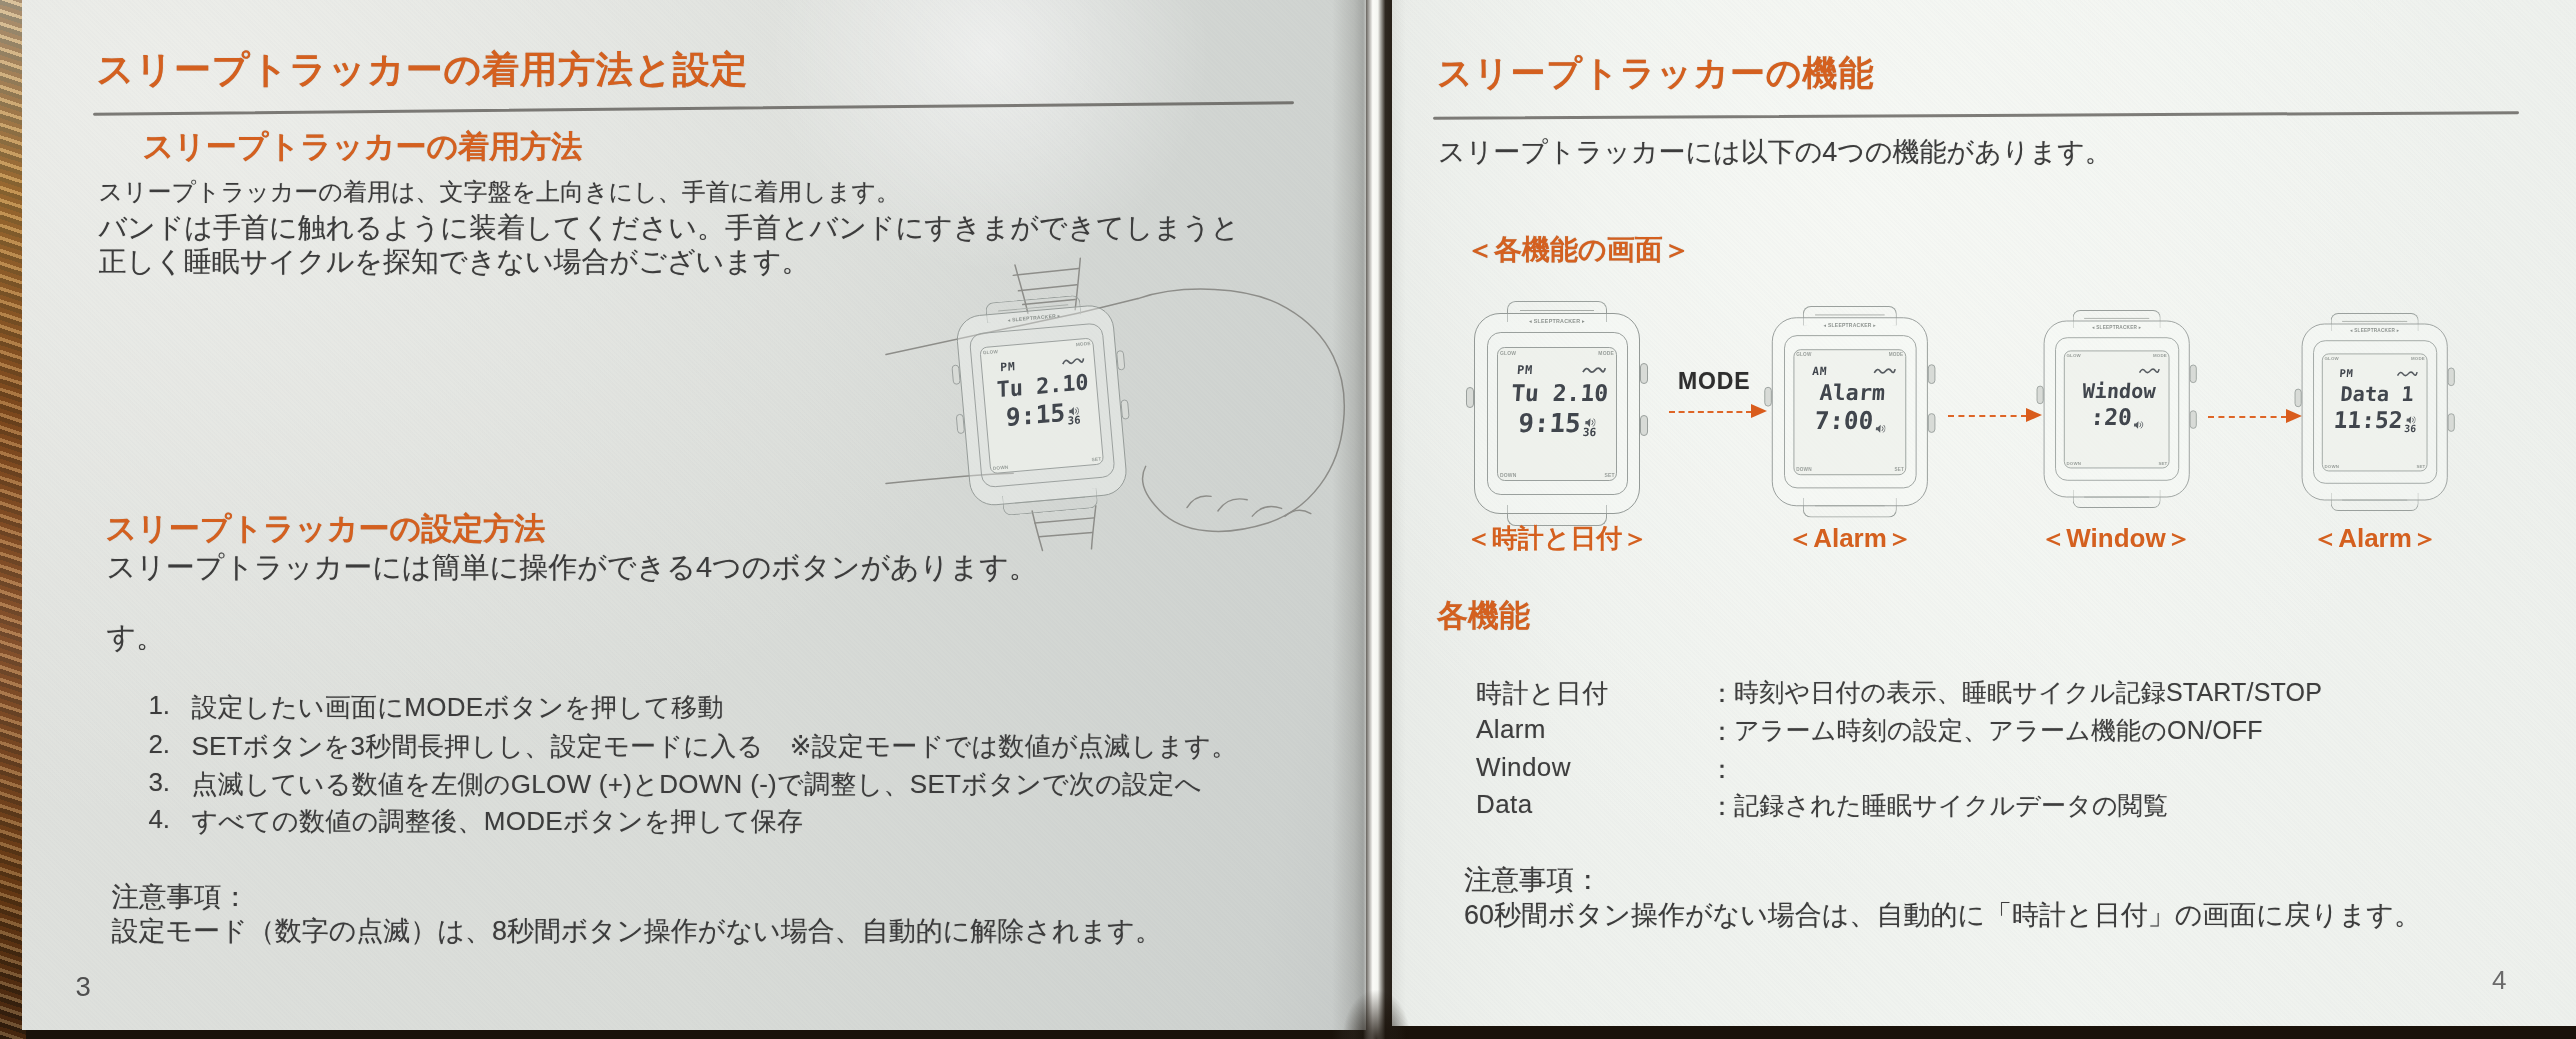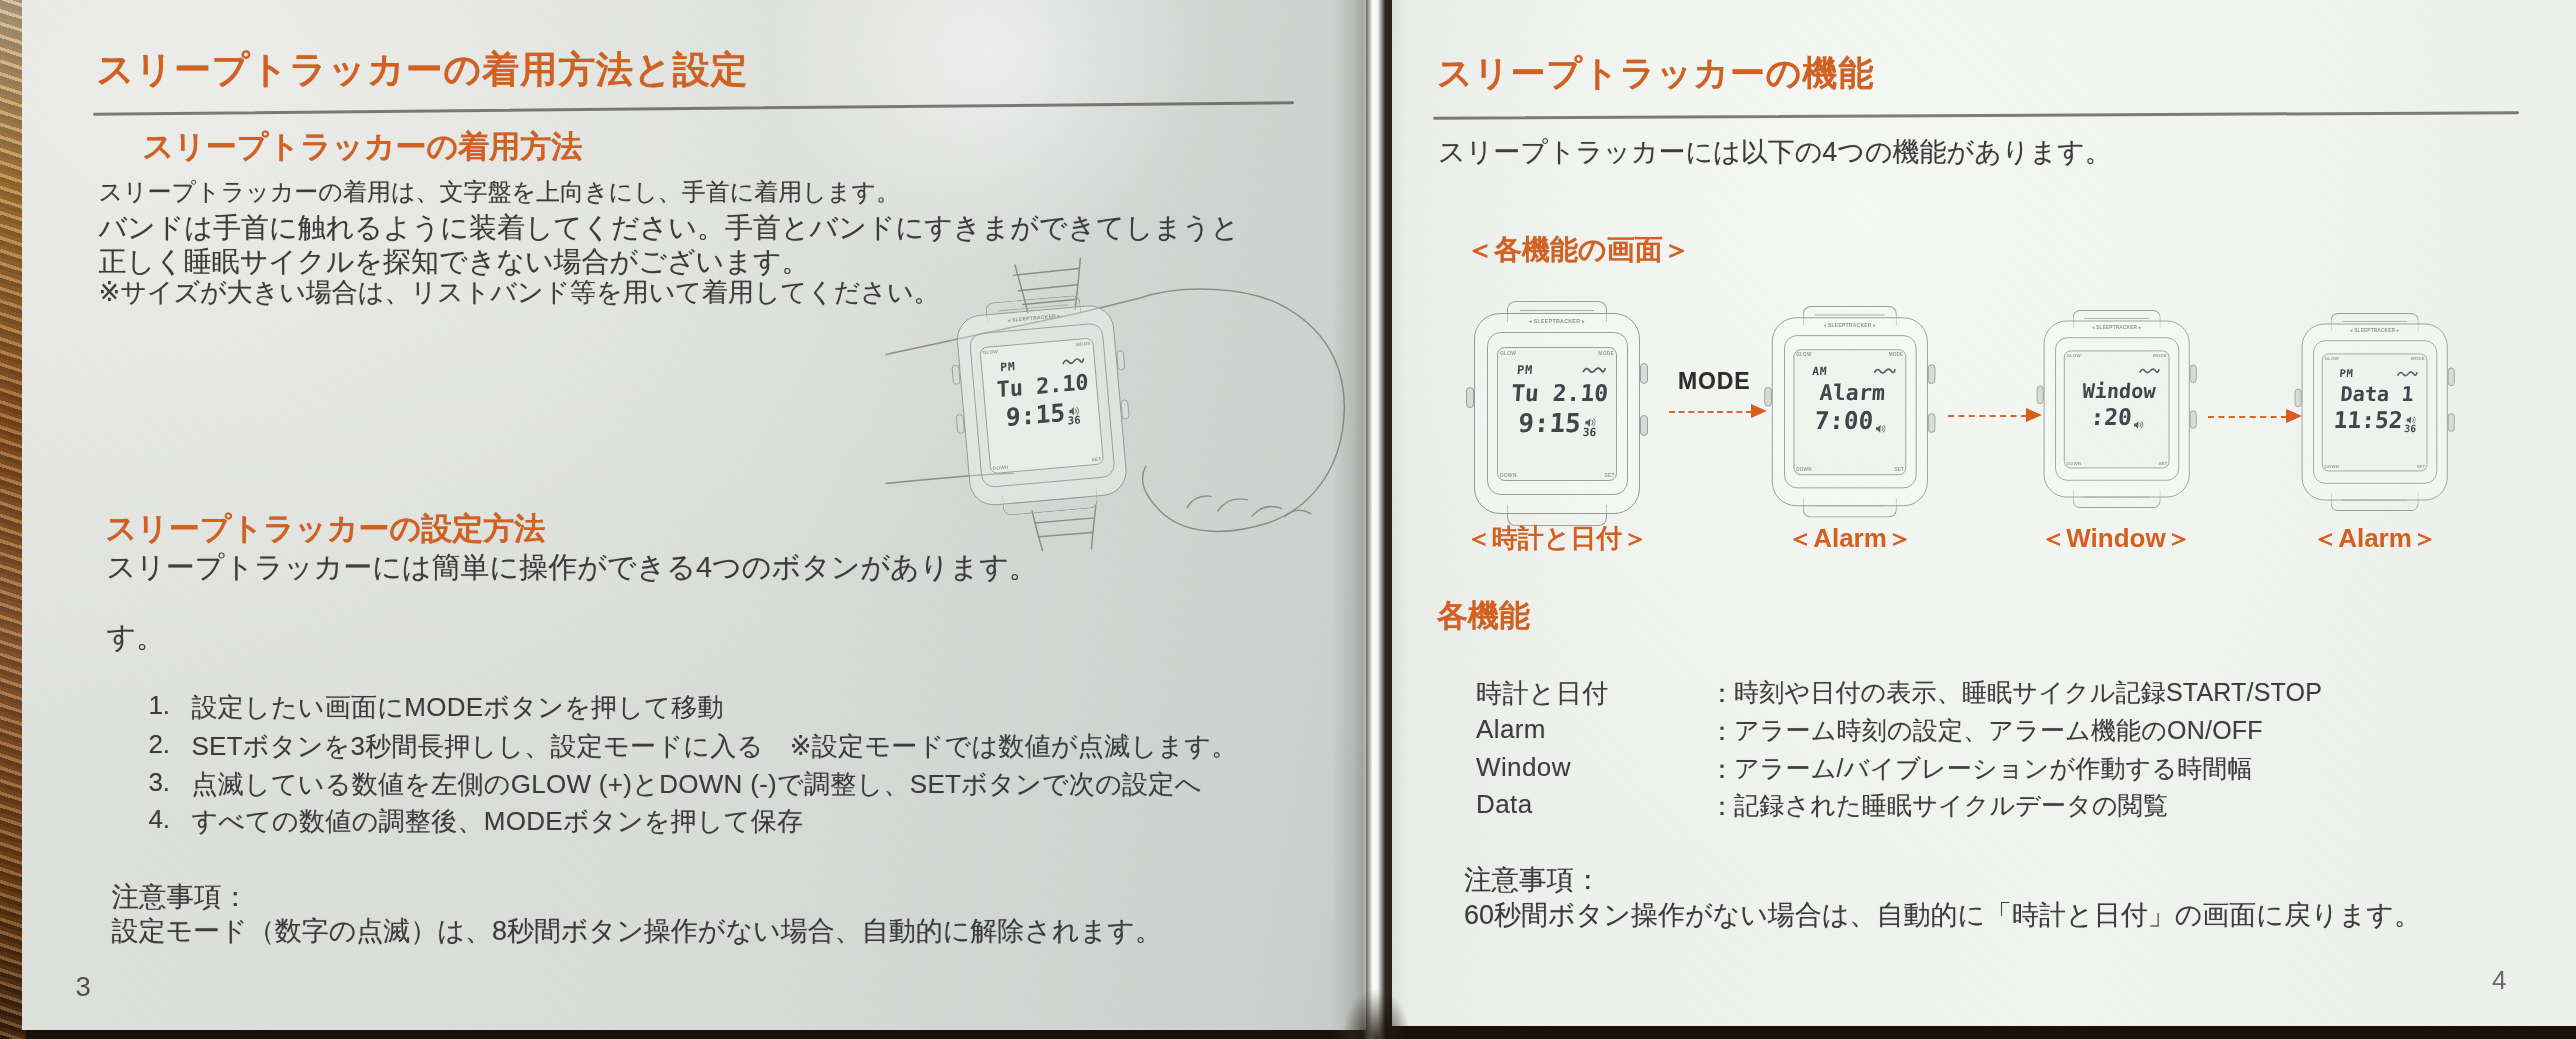--- a/index.html
+++ b/index.html
@@ -101,21 +101,20 @@
   <div class="page page-left">
     <div class="grain"></div>
 
     <div class="t orange soft" style="left:74px;top:45px;font-size:37px;letter-spacing:0.9px;">スリープトラッカーの着用方法と設定</div>
     <div class="rule" style="left:71px;top:107px;width:1201px;transform:rotate(-0.55deg);"></div>
 
     <div class="t orange soft" style="left:72px;top:126px;font-size:31px;margin-left:48px;">スリープトラッカーの着用方法</div>
     <div class="t soft" style="left:76px;top:176px;font-size:24px;">スリープトラッカーの着用は、文字盤を上向きにし、手首に着用します。</div>
     <div class="t soft" style="left:76px;top:209px;font-size:28px;">バンドは手首に触れるように装着してください。手首とバンドにすきまができてしまうと</div>
     <div class="t soft" style="left:76px;top:243px;font-size:28px;">正しく睡眠サイクルを探知できない場合がございます。</div>
-    <div class="t soft" style="left:76px;top:275px;font-size:26px;">※サイズが大きい場合は、リストバンド等を用いて着用してください。</div>
 
     <div style="position:absolute;left:862px;top:253px;width:495px;height:301px;">
       <svg class="sketch" viewBox="0 0 575 350" width="495" height="301">
 
         <path d="M2,118 C70,104 150,86 225,70 C255,63 275,58 295,53"></path>
         <path d="M295,53 C345,36 425,38 468,64 C518,93 540,140 534,196 C529,252 496,297 446,314 C396,330 347,327 320,299 C302,281 296,263 304,248"></path>
         <path d="M2,268 C60,262 102,258 150,256"></path>
 
         <path d="M388,300 q12,-18 34,-13"></path>
         <path d="M428,306 q13,-16 34,-9"></path>
@@ -360,21 +359,20 @@
     <span class="fn-name soft" style="left:84px;top:676px;">時計と日付</span>
     <span class="fn-colon soft" style="left:317px;top:676px;">：</span>
     <span class="fn-desc soft" style="left:342px;top:676px;">時刻や日付の表示、睡眠サイクル記録START/STOP</span>
 
     <span class="fn-name soft" style="left:84px;top:714px;">Alarm</span>
     <span class="fn-colon soft" style="left:317px;top:714px;">：</span>
     <span class="fn-desc soft" style="left:342px;top:714px;">アラーム時刻の設定、アラーム機能のON/OFF</span>
 
     <span class="fn-name soft" style="left:84px;top:752px;">Window</span>
     <span class="fn-colon soft" style="left:317px;top:752px;">：</span>
-    <span class="fn-desc soft" style="left:342px;top:752px;">アラーム/バイブレーションが作動する時間幅</span>
 
     <span class="fn-name soft" style="left:84px;top:789px;">Data</span>
     <span class="fn-colon soft" style="left:317px;top:789px;">：</span>
     <span class="fn-desc soft" style="left:342px;top:789px;">記録された睡眠サイクルデータの閲覧</span>
 
     <div class="t soft" style="left:72px;top:862px;font-size:27.5px;">注意事項：</div>
     <div class="t soft" style="left:72px;top:897px;font-size:27px;">60秒間ボタン操作がない場合は、自動的に「時計と日付」の画面に戻ります。</div>
 
     <div class="pagenum" style="left:1100px;top:965px;font-size:26px;color:#6a6a6a;">4</div>
   </div>

